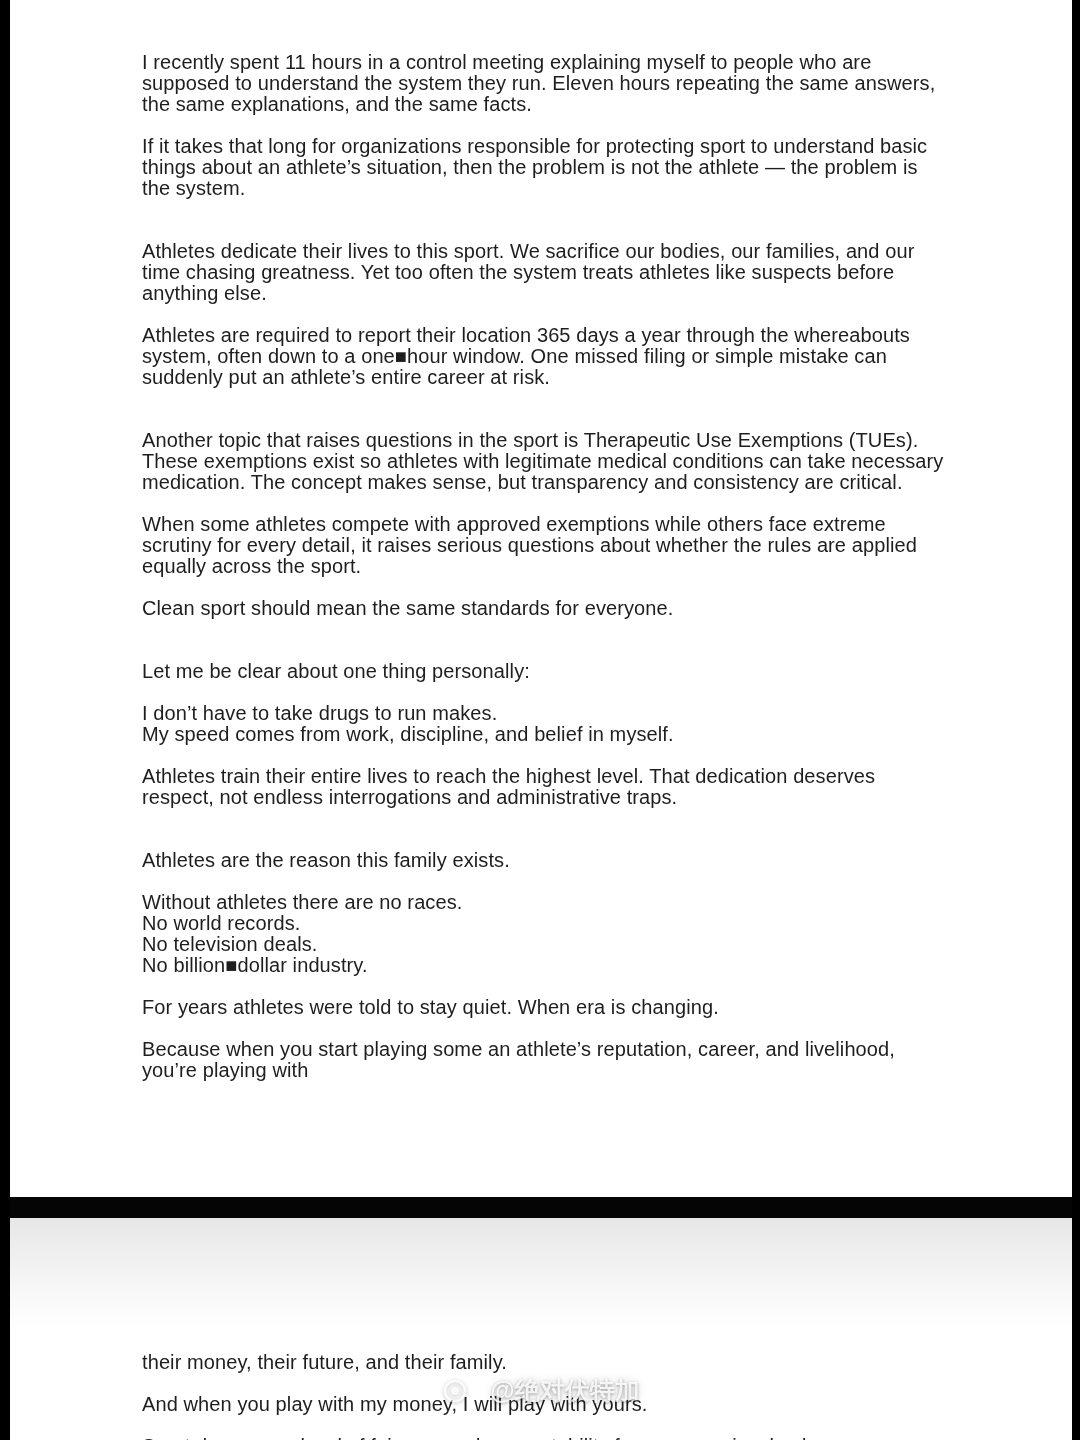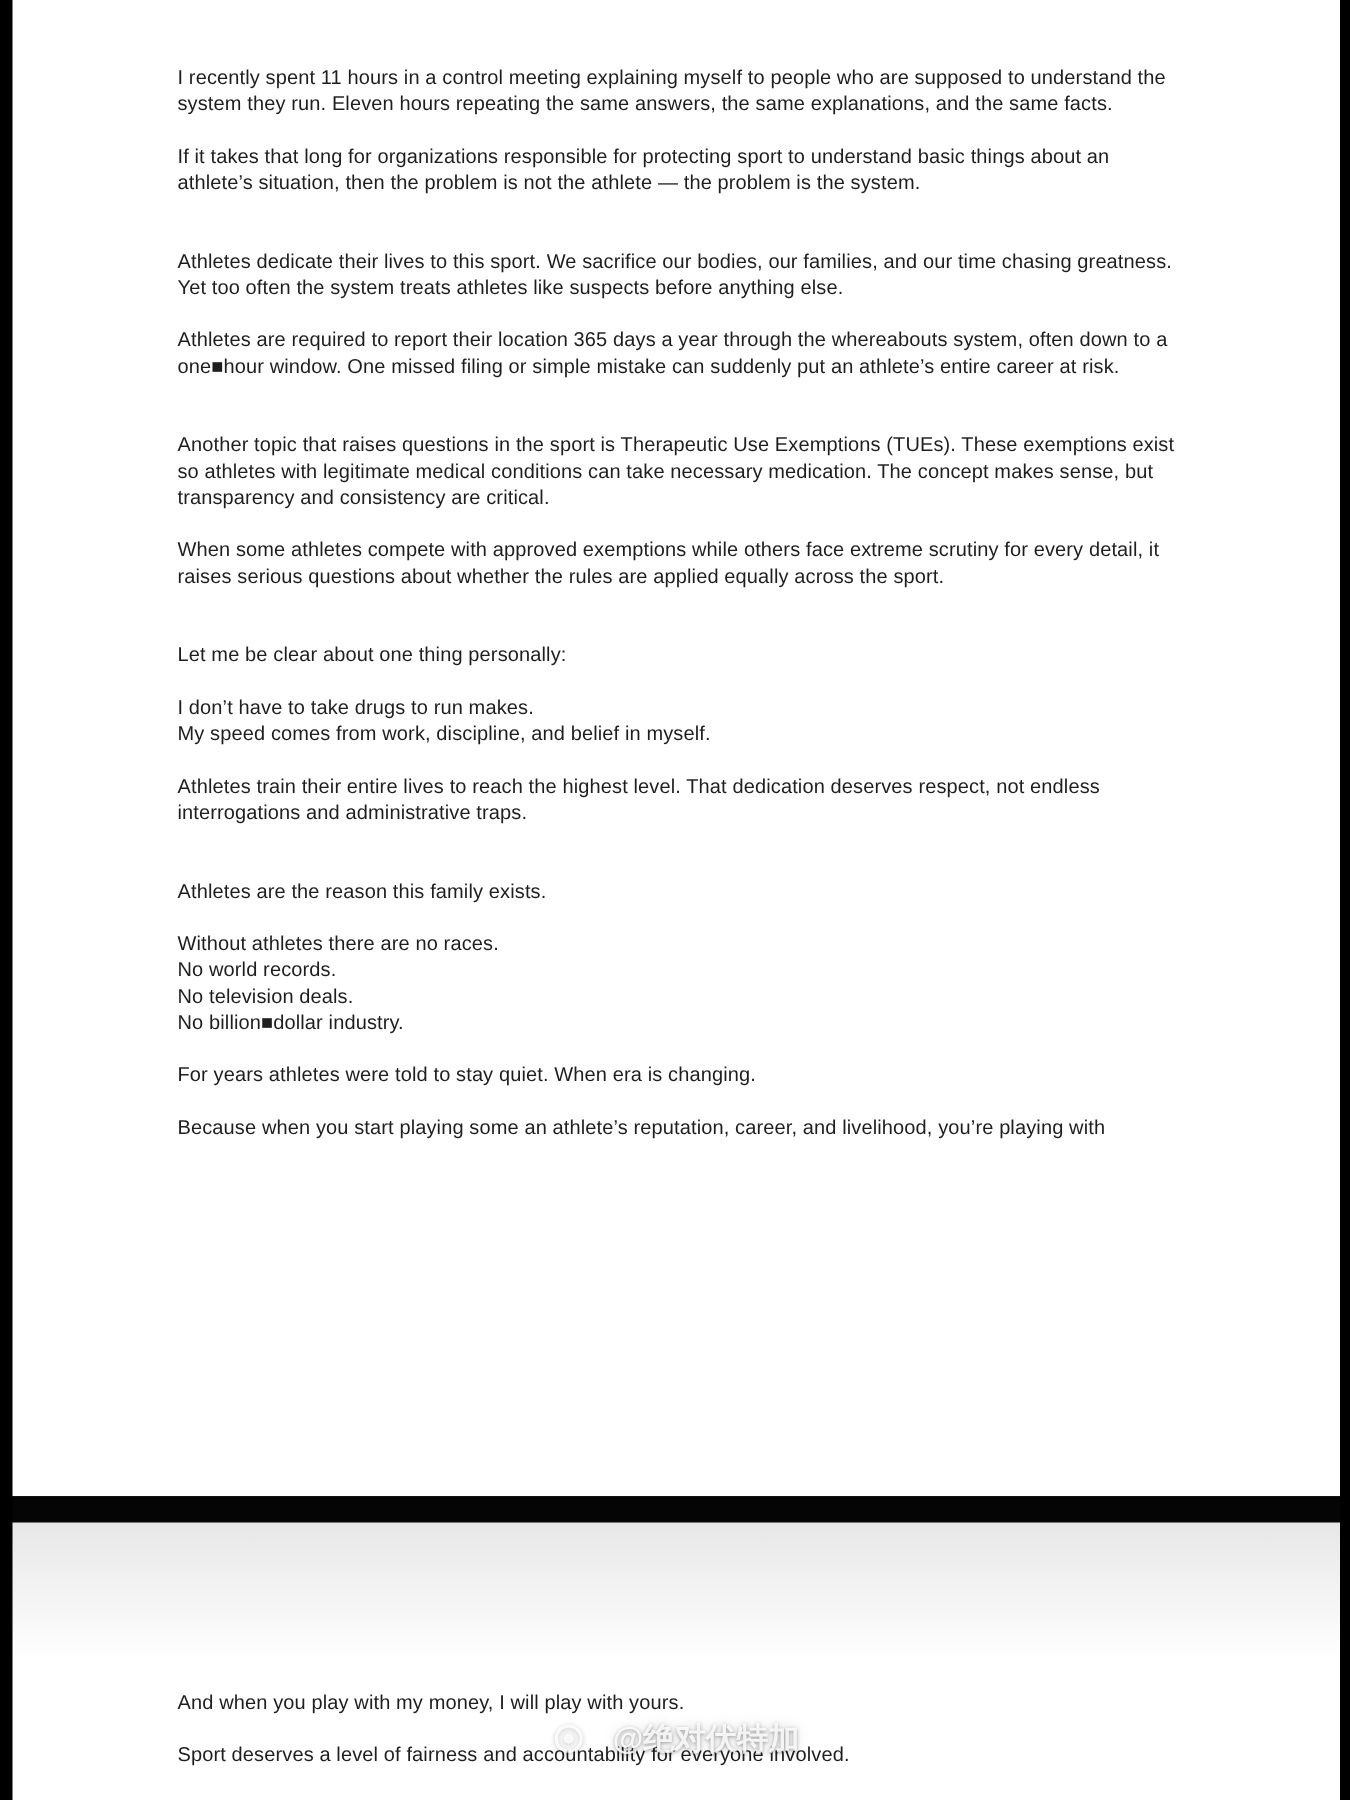--- a/index.html
+++ b/index.html
@@ -32,21 +32,21 @@
   }
   .doc2 {
     box-sizing: border-box;
     height: 222px;
     background: linear-gradient(180deg, #e7e7e8 0px, #f3f3f4 55px, #ffffff 110px);
     padding: 134px 128px 0 132px;
     overflow: hidden;
   }
   .para {
     margin: 0 0 21px 0;
-    font-size: 16px;
+    font-size: 20px;
     line-height: 21px;
     color: #1e1e1e;
     white-space: pre-line;
     letter-spacing: 0.1px;
   }
   .section-start {
     margin-top: 42px;
   }
   .watermark {
     position: absolute;
@@ -76,36 +76,38 @@
 
 <div class="paper-wrap">
 
   <div class="doc1">
     <p class="para">I recently spent 11 hours in a control meeting explaining myself to people who are supposed to understand the system they run. Eleven hours repeating the same answers, the same explanations, and the same facts.</p>
     <p class="para">If it takes that long for organizations responsible for protecting sport to understand basic things about an athlete’s situation, then the problem is not the athlete — the problem is the system.</p>
     <p class="para section-start">Athletes dedicate their lives to this sport. We sacrifice our bodies, our families, and our time chasing greatness. Yet too often the system treats athletes like suspects before anything else.</p>
     <p class="para">Athletes are required to report their location 365 days a year through the whereabouts system, often down to a one■hour window. One missed filing or simple mistake can suddenly put an athlete’s entire career at risk.</p>
     <p class="para section-start">Another topic that raises questions in the sport is Therapeutic Use Exemptions (TUEs). These exemptions exist so athletes with legitimate medical conditions can take necessary medication. The concept makes sense, but transparency and consistency are critical.</p>
     <p class="para">When some athletes compete with approved exemptions while others face extreme scrutiny for every detail, it raises serious questions about whether the rules are applied equally across the sport.</p>
+    <p class="para">Clean sport should mean the same standards for everyone.</p>
     <p class="para section-start">Let me be clear about one thing personally:</p>
     <p class="para">I don’t have to take drugs to run makes.
 My speed comes from work, discipline, and belief in myself.</p>
     <p class="para">Athletes train their entire lives to reach the highest level. That dedication deserves respect, not endless interrogations and administrative traps.</p>
     <p class="para section-start">Athletes are the reason this family exists.</p>
     <p class="para">Without athletes there are no races.
 No world records.
 No television deals.
 No billion■dollar industry.</p>
     <p class="para">For years athletes were told to stay quiet. When era is changing.</p>
     <p class="para">Because when you start playing some an athlete’s reputation, career, and livelihood, you’re playing with</p>
   </div>
 
   <div class="divider"></div>
 
   <div class="doc2">
+    <p class="para">their money, their future, and their family.</p>
     <p class="para">And when you play with my money, I will play with yours.</p>
     <p class="para">Sport deserves a level of fairness and accountability for everyone involved.</p>
   </div>
 
   <div class="watermark">
     <span class="wm-icon">
       <svg width="26" height="26" viewBox="0 0 26 26">
         <circle cx="13" cy="13" r="10" fill="none" stroke="rgba(255,255,255,0.85)" stroke-width="2.4"></circle>
         <circle cx="13" cy="13" r="4" fill="rgba(255,255,255,0.85)"></circle>
       </svg>

